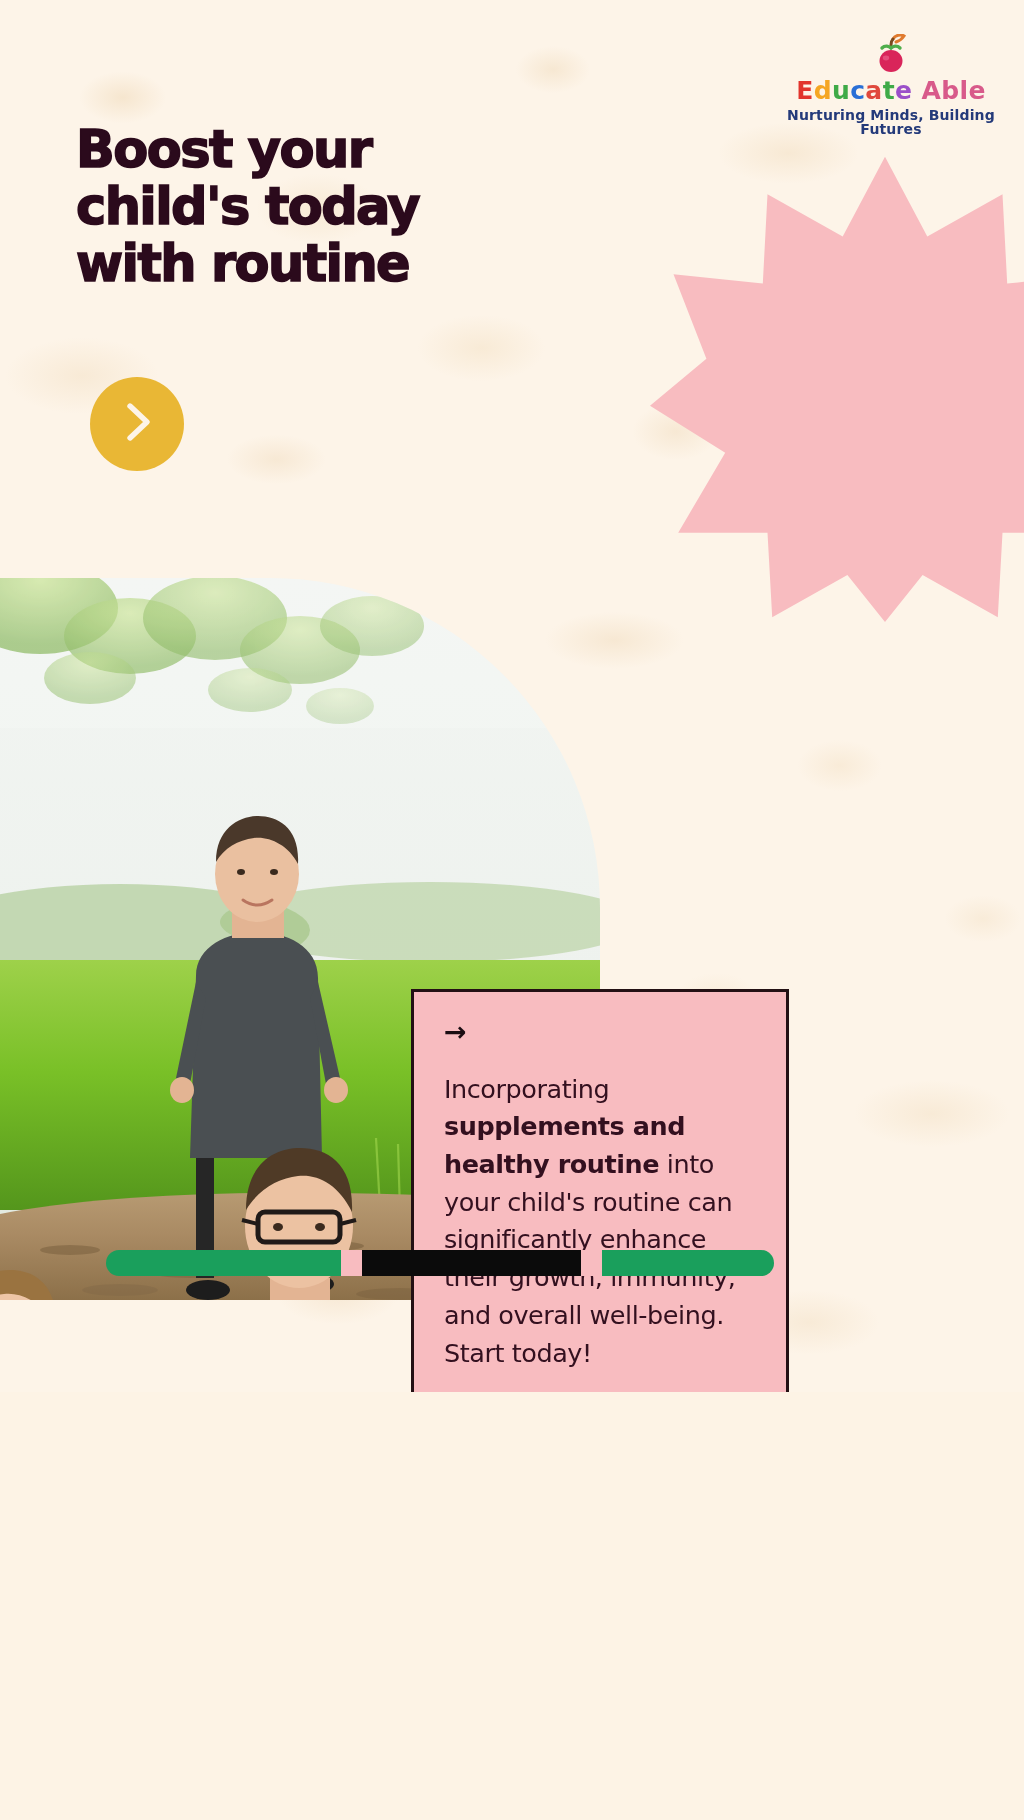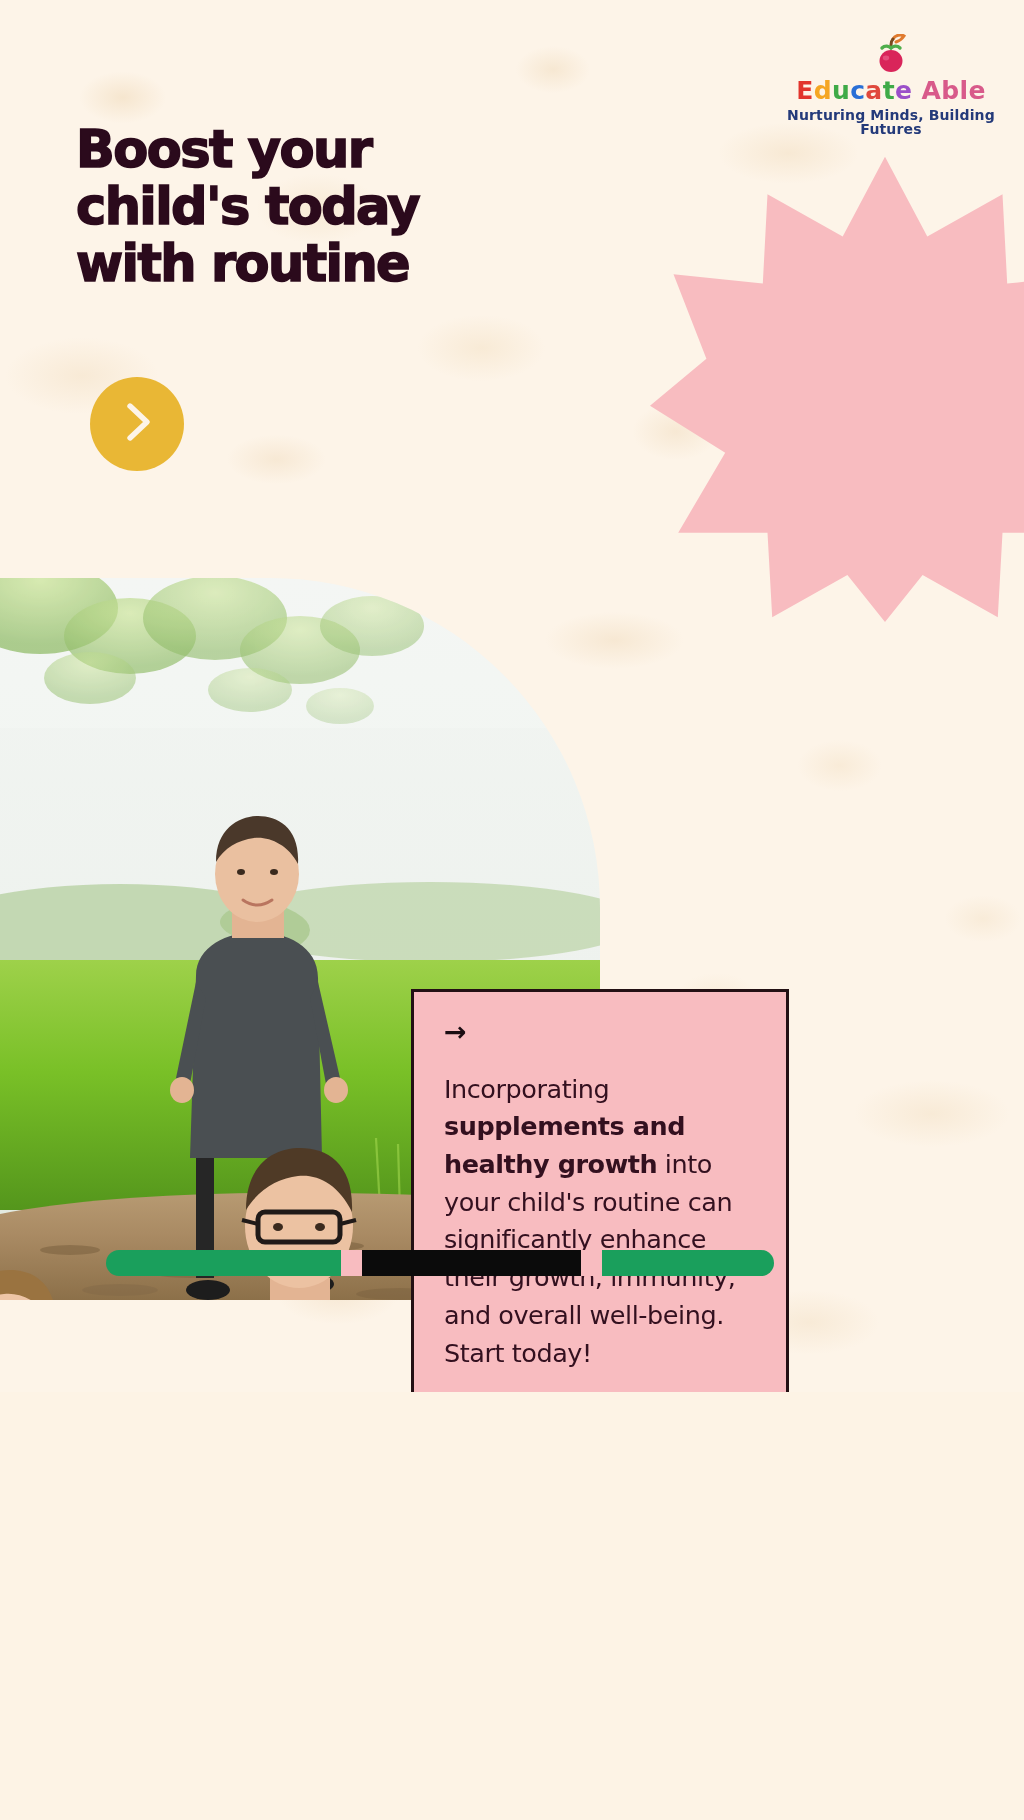--- a/index.html
+++ b/index.html
@@ -334,21 +334,21 @@
           <path d="M-10 792 Q8 806 28 792" fill="none" stroke="#b9755f" stroke-width="3" stroke-linecap="round"></path>
         </g>
 
         <rect x="0" y="0" width="600" height="150" fill="#ffffff" opacity=".18"></rect>
       </svg>
     </div>
   </div>
 
   <div class="quote-card">
     <div class="quote-arrow">→</div>
-    <p class="quote-text"><span>Incorporating </span><b>supplements and healthy growth</b><span> into your child's routine can significantly enhance their growth, immunity, and overall well-being. Start today!</span></p>
+    <p class="quote-text"><span>Incorporating </span><b>supplements and healthy routine</b><span> into your child's routine can significantly enhance their growth, immunity, and overall well-being. Start today!</span></p>
   </div>
 
   <div class="progress">
       <div class="seg" style="background: rgb(26, 159, 92); flex: 30 1 0%;"></div>
       <div class="seg" style="background: rgb(248, 188, 192); flex: 2.6 1 0%;"></div>
       <div class="seg" style="background: rgb(11, 11, 11); flex: 28 1 0%;"></div>
       <div class="seg" style="background: rgb(248, 188, 192); flex: 2.6 1 0%;"></div>
       <div class="seg" style="background: rgb(26, 159, 92); flex: 22 1 0%;"></div>
     </div>
 

